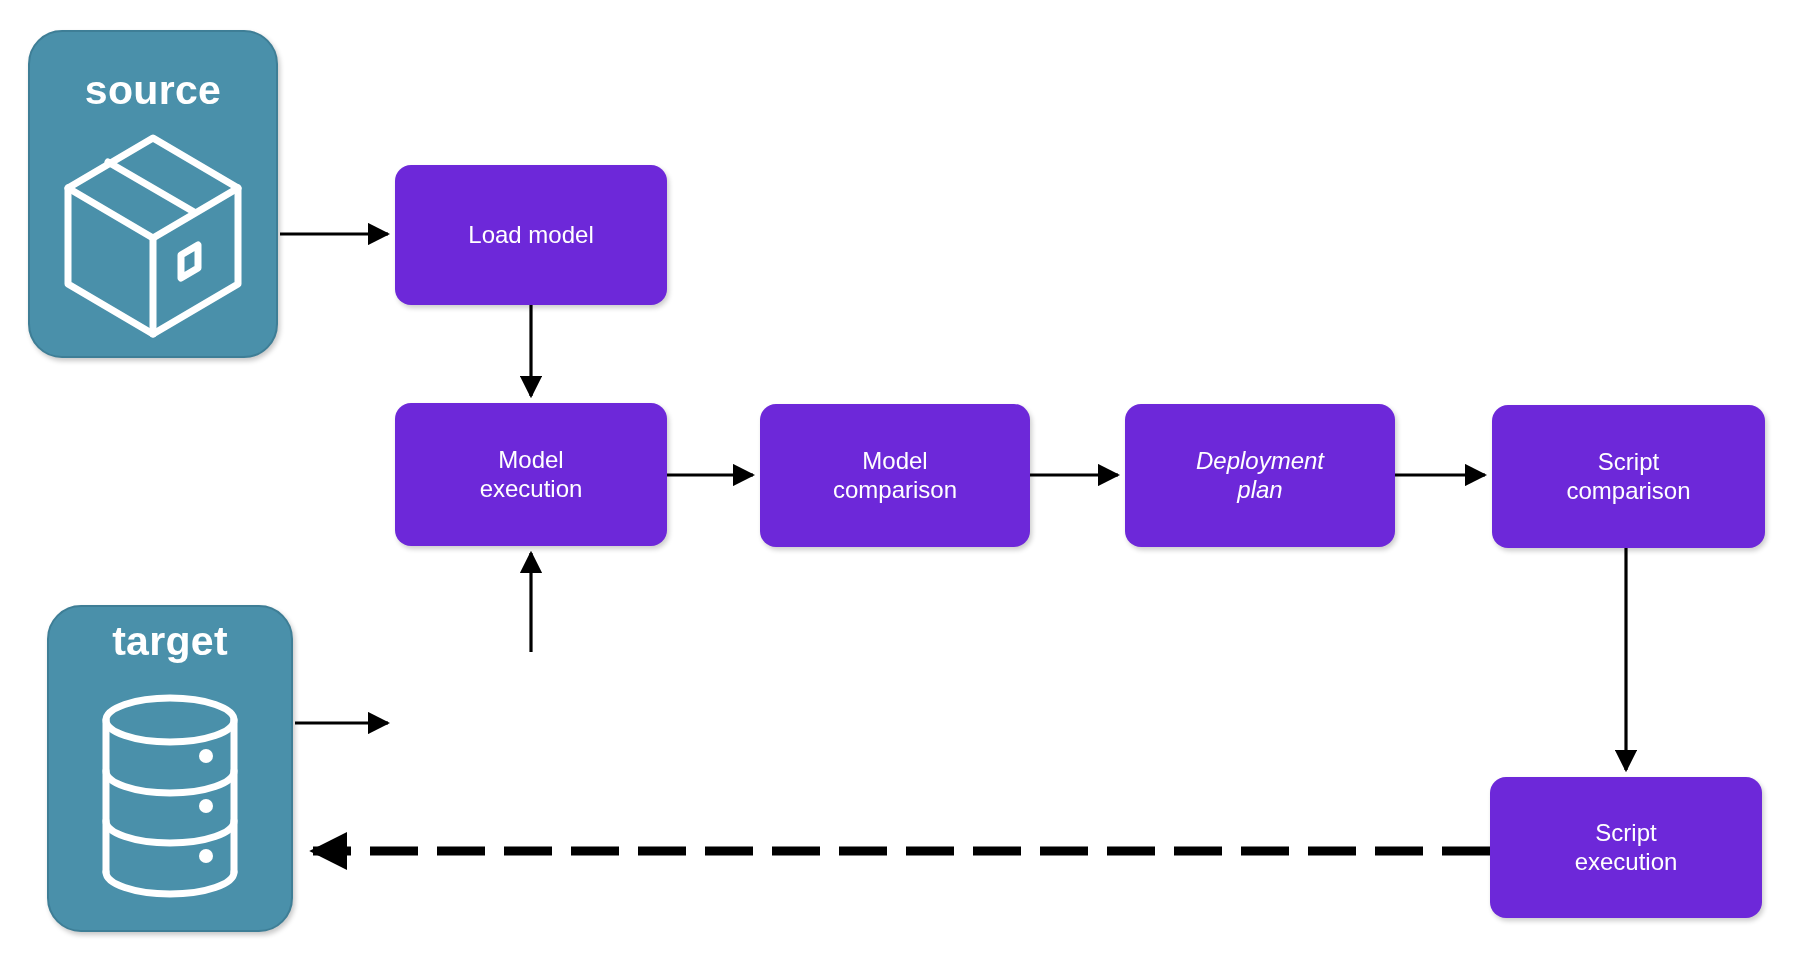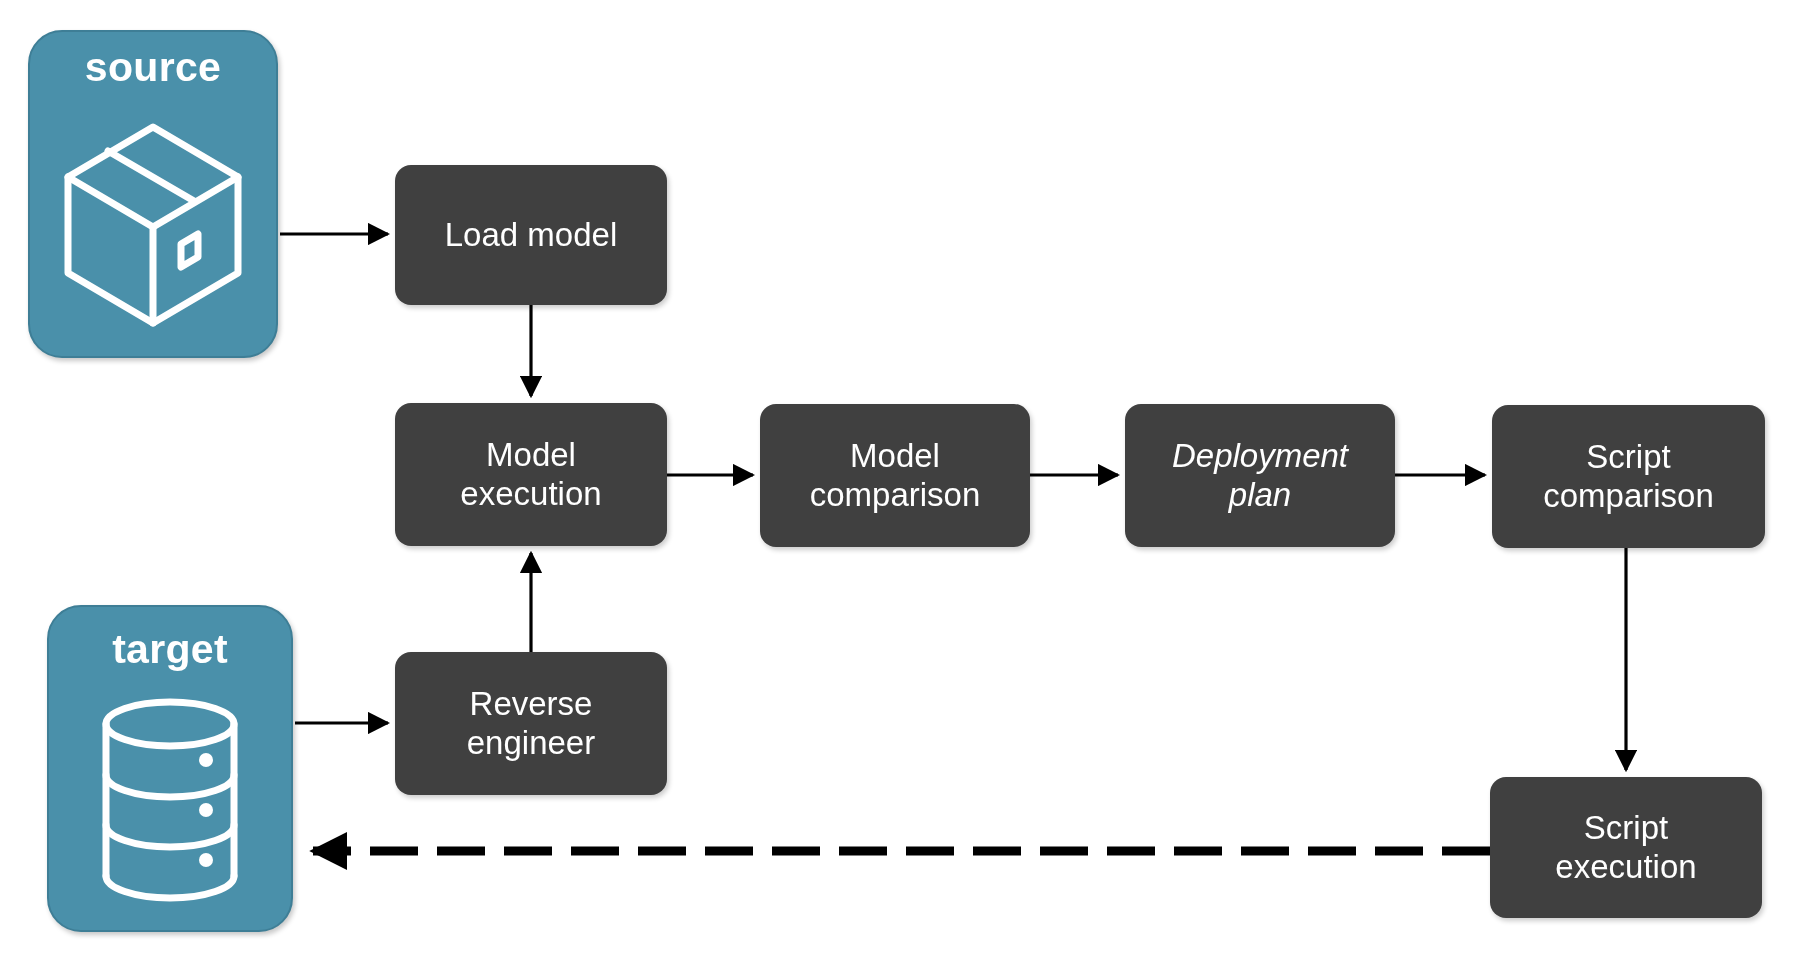--- a/index.html
+++ b/index.html
@@ -46,29 +46,29 @@
     flex: 1 1 auto;
     display: flex;
     align-items: center;
     justify-content: center;
     width: 100%;
   }
   
   .node {
     position: absolute;
     box-sizing: border-box;
-    background: #404040;
+    background: #6d28d9;
     border-radius: 16px;
     box-shadow: 2px 3px 5px rgba(0,0,0,0.20);
     display: flex;
     align-items: center;
     justify-content: center;
     text-align: center;
     color: #ffffff;
-    font-size: 33px;
+    font-size: 24px;
     line-height: 1.18;
     padding: 6px 12px;
     user-select: none;
   }
   .node span { display: block; }
   
   .edge-layer {
     position: absolute;
     left: 0; top: 0;
     width: 1800px;
@@ -103,36 +103,36 @@
 
     <line x1="1030" y1="475" x2="1118" y2="475" stroke="#000000" stroke-width="3.2" marker-end="url(#arrow)"></line>
 
     <line x1="1395" y1="475" x2="1485" y2="475" stroke="#000000" stroke-width="3.2" marker-end="url(#arrow)"></line>
 
     <line x1="1626" y1="548" x2="1626" y2="770" stroke="#000000" stroke-width="3.2" marker-end="url(#arrow)"></line>
 
     <line x1="1490" y1="851" x2="313" y2="851" stroke="#000000" stroke-width="9" stroke-dasharray="48 19" marker-end="url(#arrow-fat)"></line>
   </svg>
 
-  <div class="endpoint" style="left:28px; top:30px; width:250px; height:328px; padding-top:15px;">
+  <div class="endpoint" style="left:28px; top:30px; width:250px; height:328px; padding-top:38px;">
     <div class="endpoint-label">source</div>
     <div class="endpoint-icon">
       <svg width="190" height="215" viewBox="0 0 190 215" xmlns="http://www.w3.org/2000/svg">
         <g fill="none" stroke="#ffffff" stroke-width="7" stroke-linejoin="round" stroke-linecap="round">
           <path d="M95 12 L180 62 L180 158 L95 208 L10 158 L10 62 Z"></path>
           <path d="M10 62 L95 112 L180 62"></path>
           <path d="M95 112 L95 208"></path>
           <path d="M50 36 L136 86"></path>
           <path d="M123 129 L140 119 L140 142 L123 152 Z"></path>
         </g>
       </svg>
     </div>
   </div>
 
-  <div class="endpoint" style="left:47px; top:605px; width:246px; height:327px; padding-top:22px;">
+  <div class="endpoint" style="left:47px; top:605px; width:246px; height:327px; padding-top:14px;">
     <div class="endpoint-label">target</div>
     <div class="endpoint-icon">
       <svg width="160" height="212" viewBox="0 0 160 212" xmlns="http://www.w3.org/2000/svg">
         <g fill="none" stroke="#ffffff" stroke-width="7" stroke-linejoin="round" stroke-linecap="round">
           <ellipse cx="80" cy="30" rx="64" ry="22"></ellipse>
           <path d="M16 30 L16 182"></path>
           <path d="M144 30 L144 182"></path>
           <path d="M16 182 A64 22 0 0 0 144 182"></path>
           <path d="M16 81 A64 22 0 0 0 144 81"></path>
           <path d="M16 131 A64 22 0 0 0 144 131"></path>
@@ -173,26 +173,20 @@
     </div>
   </div>
 
   <div class="node" style="left:1492px; top:405px; width:273px; height:143px;">
     <div>
       <span>Script</span>
       <span>comparison</span>
     </div>
   </div>
 
-  <div class="node" style="left:395px; top:652px; width:272px; height:143px;">
-    <div>
-      <span>Reverse</span>
-      <span>engineer</span>
-    </div>
-  </div>
 
   <div class="node" style="left:1490px; top:777px; width:272px; height:141px;">
     <div>
       <span>Script</span>
       <span>execution</span>
     </div>
   </div>
 
 </div>
 

